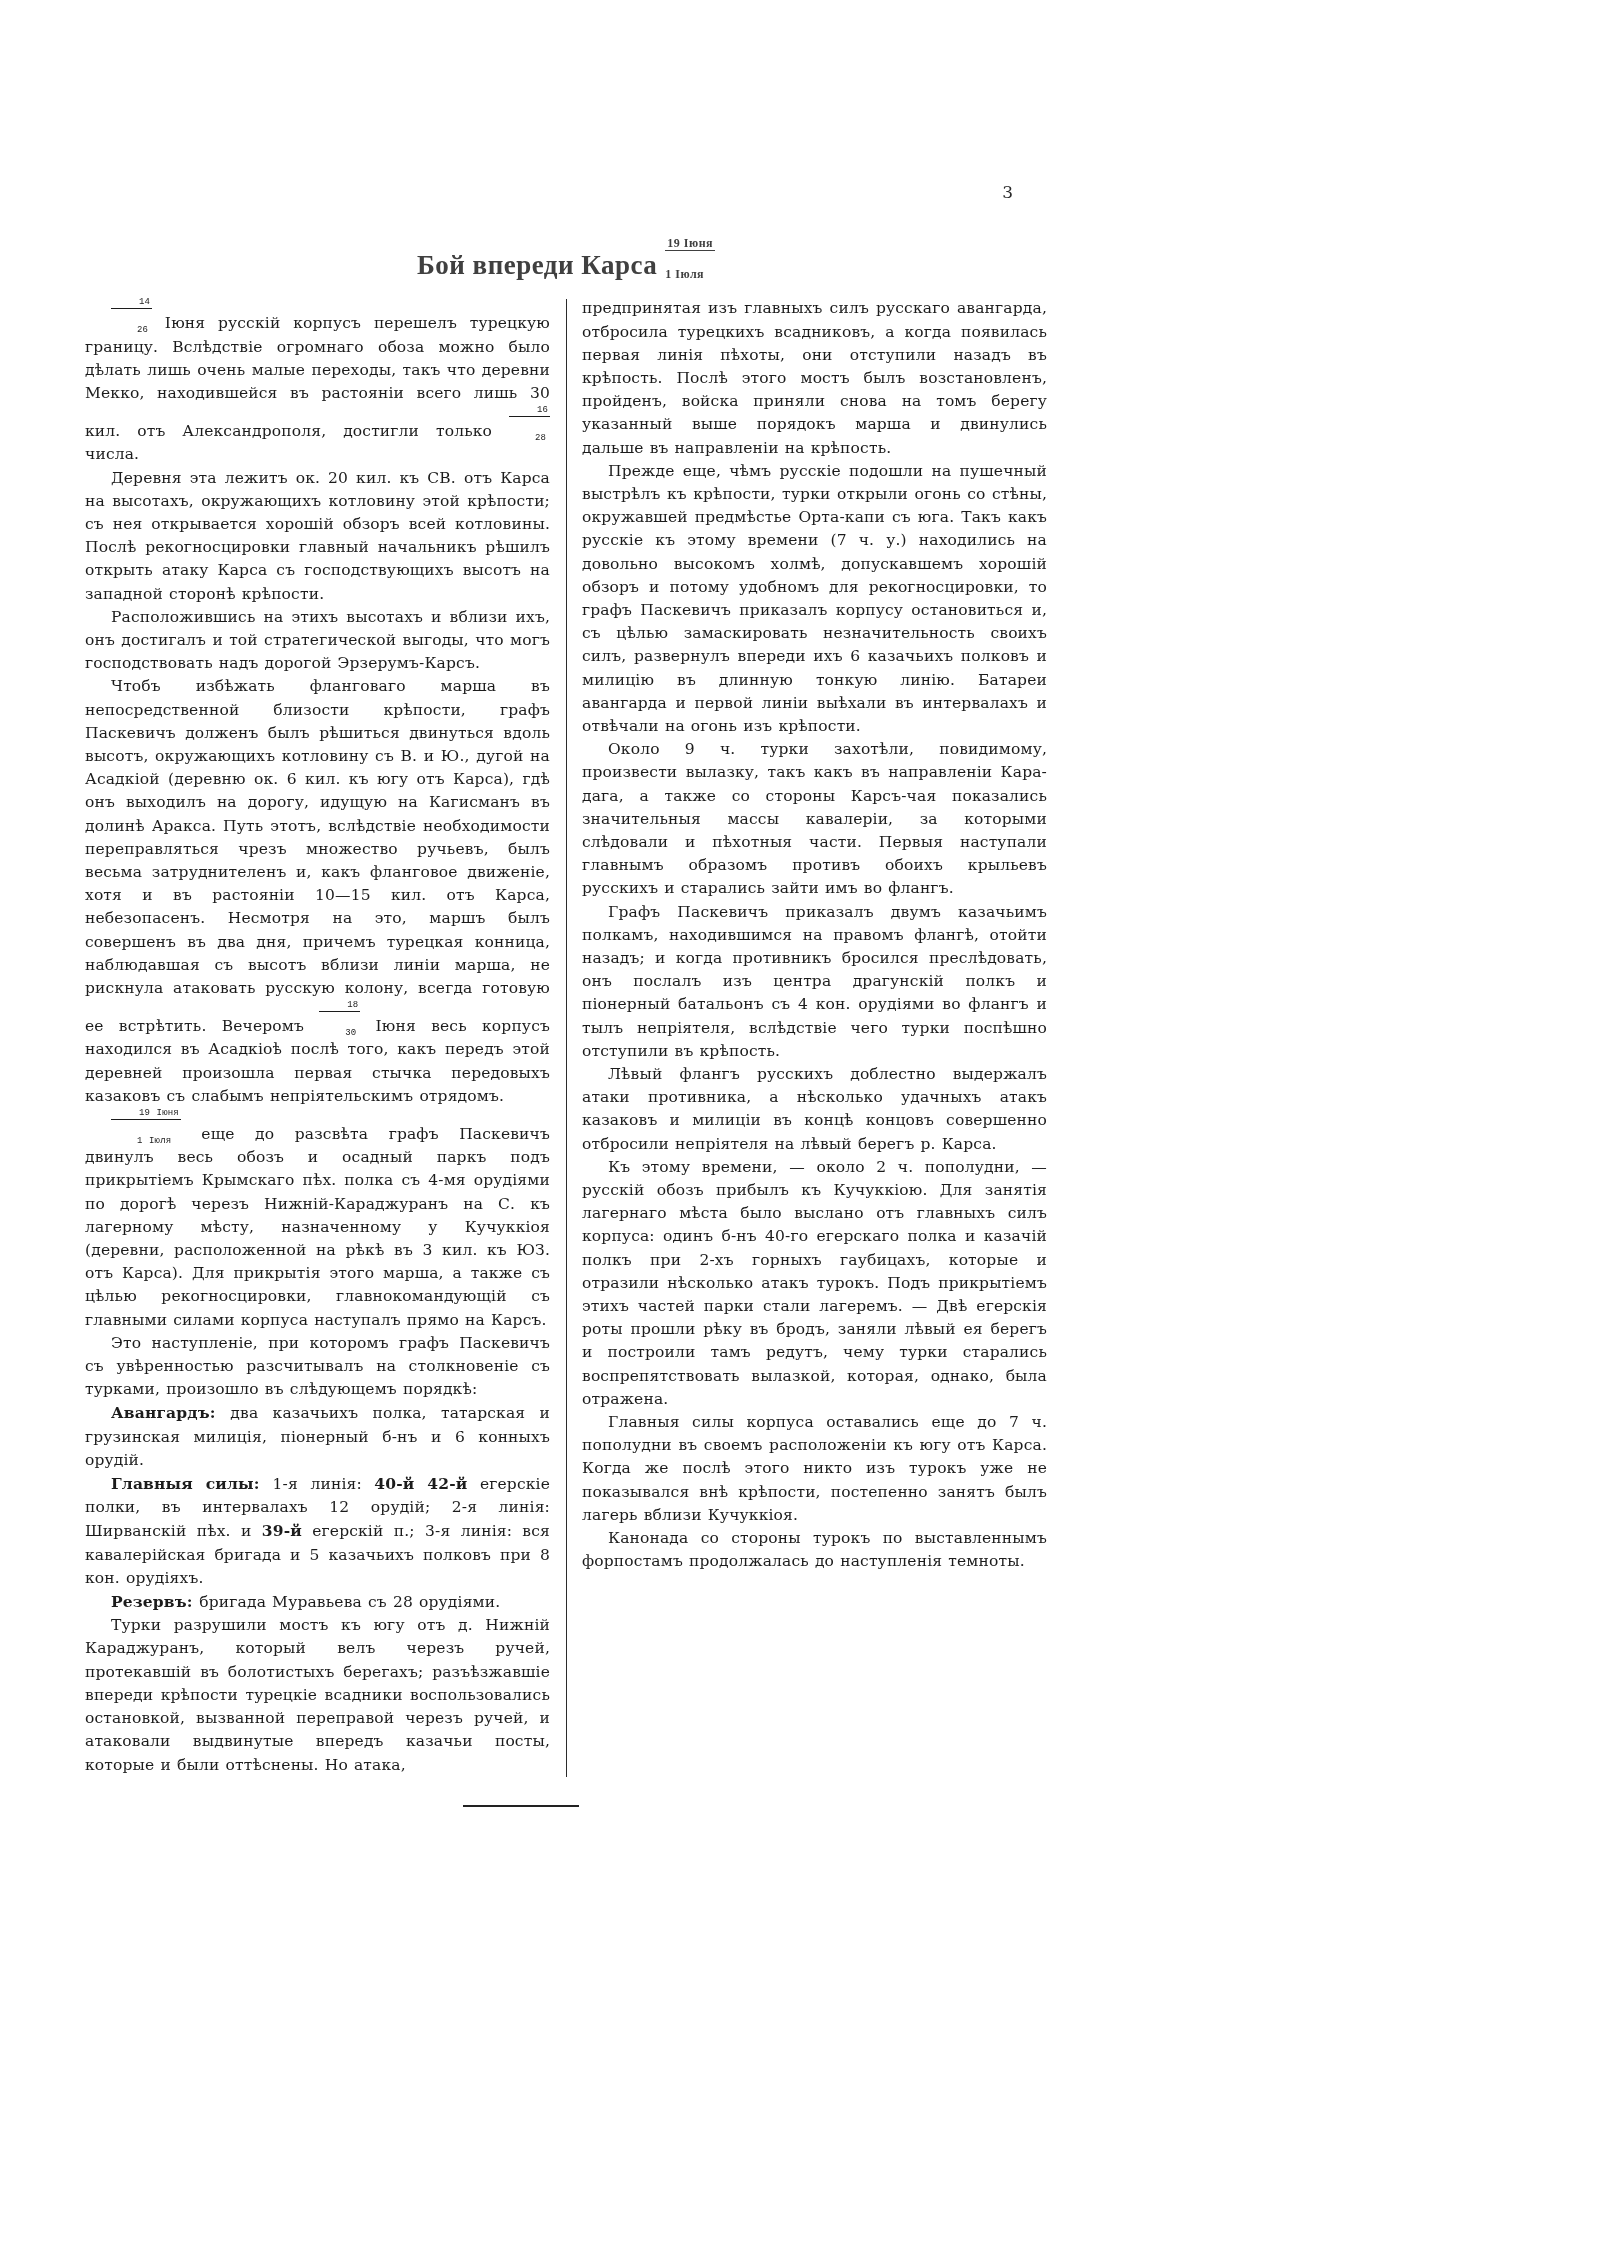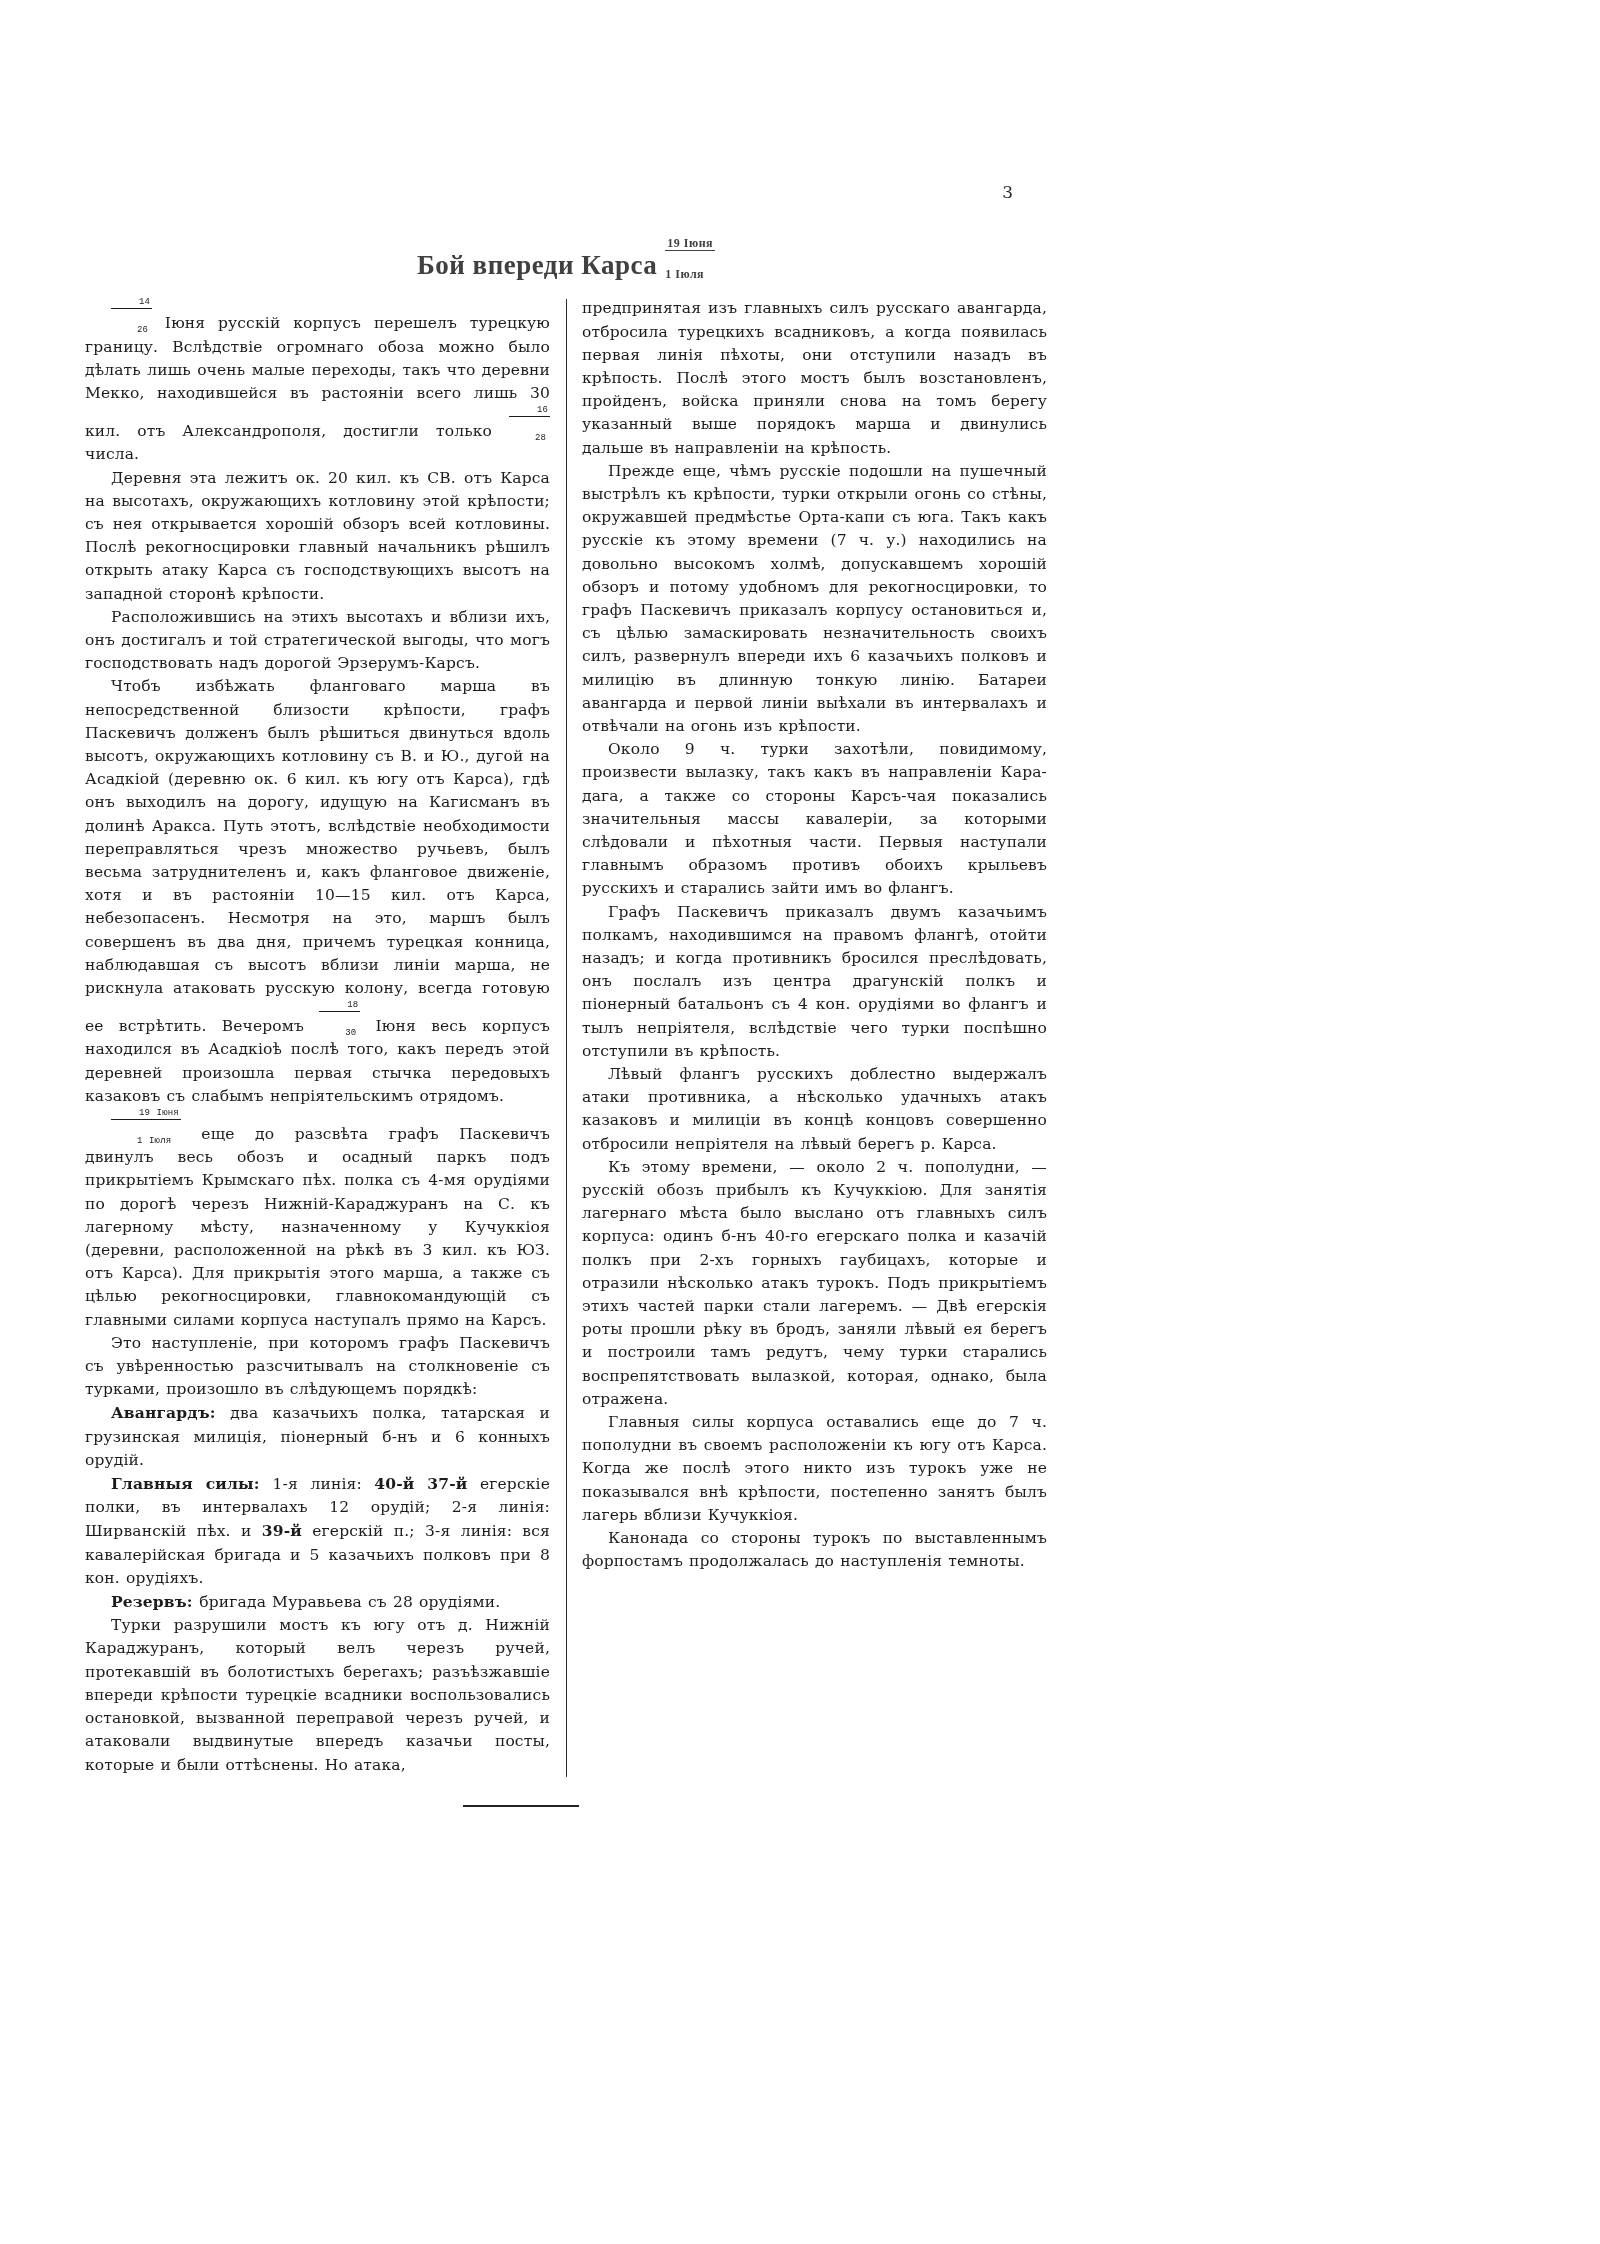--- a/index.html
+++ b/index.html
@@ -96,21 +96,21 @@
 
     <div class="columns">
       <div class="col">
           <p class="para"><span class="frac"><span class="top">14</span><span class="bot">26</span></span> Іюня русскій корпусъ перешелъ турецкую границу. Вслѣдствіе огромнаго обоза можно было дѣлать лишь очень малые переходы, такъ что деревни Мекко, находившейся въ растояніи всего лишь 30 кил. отъ Александрополя, достигли только <span class="frac"><span class="top">16</span><span class="bot">28</span></span> числа.</p>
           <p class="para">Деревня эта лежитъ ок. 20 кил. къ СВ. отъ Карса на высотахъ, окружающихъ котловину этой крѣпости; съ нея открывается хорошій обзоръ всей котловины. Послѣ рекогносцировки главный начальникъ рѣшилъ открыть атаку Карса съ господствующихъ высотъ на западной сторонѣ крѣпости.</p>
           <p class="para">Расположившись на этихъ высотахъ и вблизи ихъ, онъ достигалъ и той стратегической выгоды, что могъ господствовать надъ дорогой Эрзерумъ-Карсъ.</p>
           <p class="para">Чтобъ избѣжать фланговаго марша въ непосредственной близости крѣпости, графъ Паскевичъ долженъ былъ рѣшиться двинуться вдоль высотъ, окружающихъ котловину съ В. и Ю., дугой на Асадкіой (деревню ок. 6 кил. къ югу отъ Карса), гдѣ онъ выходилъ на дорогу, идущую на Кагисманъ въ долинѣ Аракса. Путь этотъ, вслѣдствіе необходимости переправляться чрезъ множество ручьевъ, былъ весьма затруднителенъ и, какъ фланговое движеніе, хотя и въ растояніи 10—15 кил. отъ Карса, небезопасенъ. Несмотря на это, маршъ былъ совершенъ въ два дня, причемъ турецкая конница, наблюдавшая съ высотъ вблизи линіи марша, не рискнула атаковать русскую колону, всегда готовую ее встрѣтить. Вечеромъ <span class="frac"><span class="top">18</span><span class="bot">30</span></span> Іюня весь корпусъ находился въ Асадкіоѣ послѣ того, какъ передъ этой деревней произошла первая стычка передовыхъ казаковъ съ слабымъ непріятельскимъ отрядомъ.</p>
           <p class="para"><span class="frac"><span class="top">19 Іюня</span><span class="bot">1 Іюля</span></span> еще до разсвѣта графъ Паскевичъ двинулъ весь обозъ и осадный паркъ подъ прикрытіемъ Крымскаго пѣх. полка съ 4-мя орудіями по дорогѣ черезъ Нижній-Караджуранъ на С. къ лагерному мѣсту, назначенному у Кучуккіоя (деревни, расположенной на рѣкѣ въ 3 кил. къ ЮЗ. отъ Карса). Для прикрытія этого марша, а также съ цѣлью рекогносцировки, главнокомандующій съ главными силами корпуса наступалъ прямо на Карсъ.</p>
           <p class="para">Это наступленіе, при которомъ графъ Паскевичъ съ увѣренностью разсчитывалъ на столкновеніе съ турками, произошло въ слѣдующемъ порядкѣ:</p>
           <p class="para"><b class="lead">Авангардъ: </b>два казачьихъ полка, татарская и грузинская милиція, піонерный б-нъ и 6 конныхъ орудій.</p>
-          <p class="para"><b class="lead">Главныя силы: </b>1-я линія: <b>40-й 37-й</b> егерскіе полки, въ интервалахъ 12 орудій; 2-я линія: Ширванскій пѣх. и <b>39-й</b> егерскій п.; 3-я линія: вся кавалерійская бригада и 5 казачьихъ полковъ при 8 кон. орудіяхъ.</p>
+          <p class="para"><b class="lead">Главныя силы: </b>1-я линія: <b>40-й 42-й</b> егерскіе полки, въ интервалахъ 12 орудій; 2-я линія: Ширванскій пѣх. и <b>39-й</b> егерскій п.; 3-я линія: вся кавалерійская бригада и 5 казачьихъ полковъ при 8 кон. орудіяхъ.</p>
           <p class="para"><b class="lead">Резервъ: </b>бригада Муравьева съ 28 орудіями.</p>
           <p class="para">Турки разрушили мостъ къ югу отъ д. Нижній Караджуранъ, который велъ черезъ ручей, протекавшій въ болотистыхъ берегахъ; разъѣзжавшіе впереди крѣпости турецкіе всадники воспользовались остановкой, вызванной переправой черезъ ручей, и атаковали выдвинутые впередъ казачьи посты, которые и были оттѣснены. Но атака,</p>
         </div>
       <div class="divider"></div>
       <div class="col">
           <p class="para noindent">предпринятая изъ главныхъ силъ русскаго авангарда, отбросила турецкихъ всадниковъ, а когда появилась первая линія пѣхоты, они отступили назадъ въ крѣпость. Послѣ этого мостъ былъ возстановленъ, пройденъ, войска приняли снова на томъ берегу указанный выше порядокъ марша и двинулись дальше въ направленіи на крѣпость.</p>
           <p class="para">Прежде еще, чѣмъ русскіе подошли на пушечный выстрѣлъ къ крѣпости, турки открыли огонь со стѣны, окружавшей предмѣстье Орта-капи съ юга. Такъ какъ русскіе къ этому времени (7 ч. у.) находились на довольно высокомъ холмѣ, допускавшемъ хорошій обзоръ и потому удобномъ для рекогносцировки, то графъ Паскевичъ приказалъ корпусу остановиться и, съ цѣлью замаскировать незначительность своихъ силъ, развернулъ впереди ихъ 6 казачьихъ полковъ и милицію въ длинную тонкую линію. Батареи авангарда и первой линіи выѣхали въ интервалахъ и отвѣчали на огонь изъ крѣпости.</p>
           <p class="para">Около 9 ч. турки захотѣли, повидимому, произвести вылазку, такъ какъ въ направленіи Кара-дага, а также со стороны Карсъ-чая показались значительныя массы кавалеріи, за которыми слѣдовали и пѣхотныя части. Первыя наступали главнымъ образомъ противъ обоихъ крыльевъ русскихъ и старались зайти имъ во флангъ.</p>
           <p class="para">Графъ Паскевичъ приказалъ двумъ казачьимъ полкамъ, находившимся на правомъ флангѣ, отойти назадъ; и когда противникъ бросился преслѣдовать, онъ послалъ изъ центра драгунскій полкъ и піонерный батальонъ съ 4 кон. орудіями во флангъ и тылъ непріятеля, вслѣдствіе чего турки поспѣшно отступили въ крѣпость.</p>
           <p class="para">Лѣвый флангъ русскихъ доблестно выдержалъ атаки противника, а нѣсколько удачныхъ атакъ казаковъ и милиціи въ концѣ концовъ совершенно отбросили непріятеля на лѣвый берегъ р. Карса.</p>

